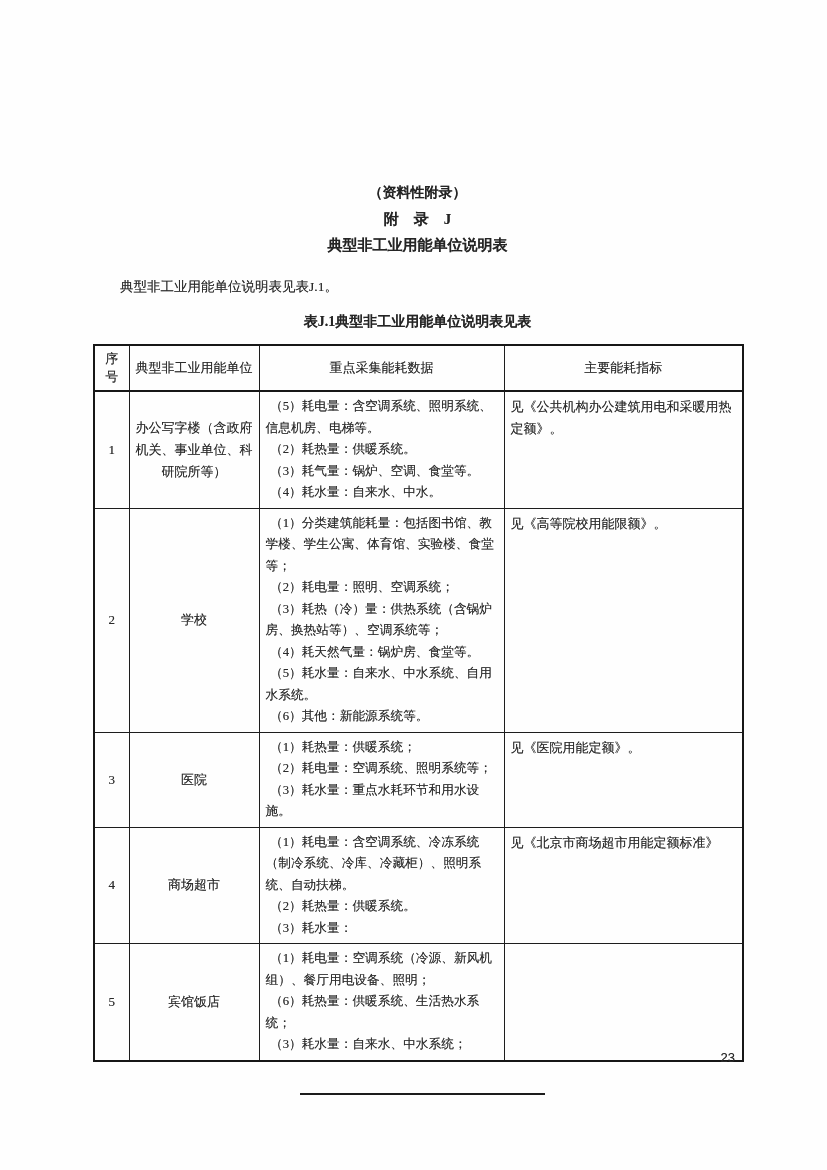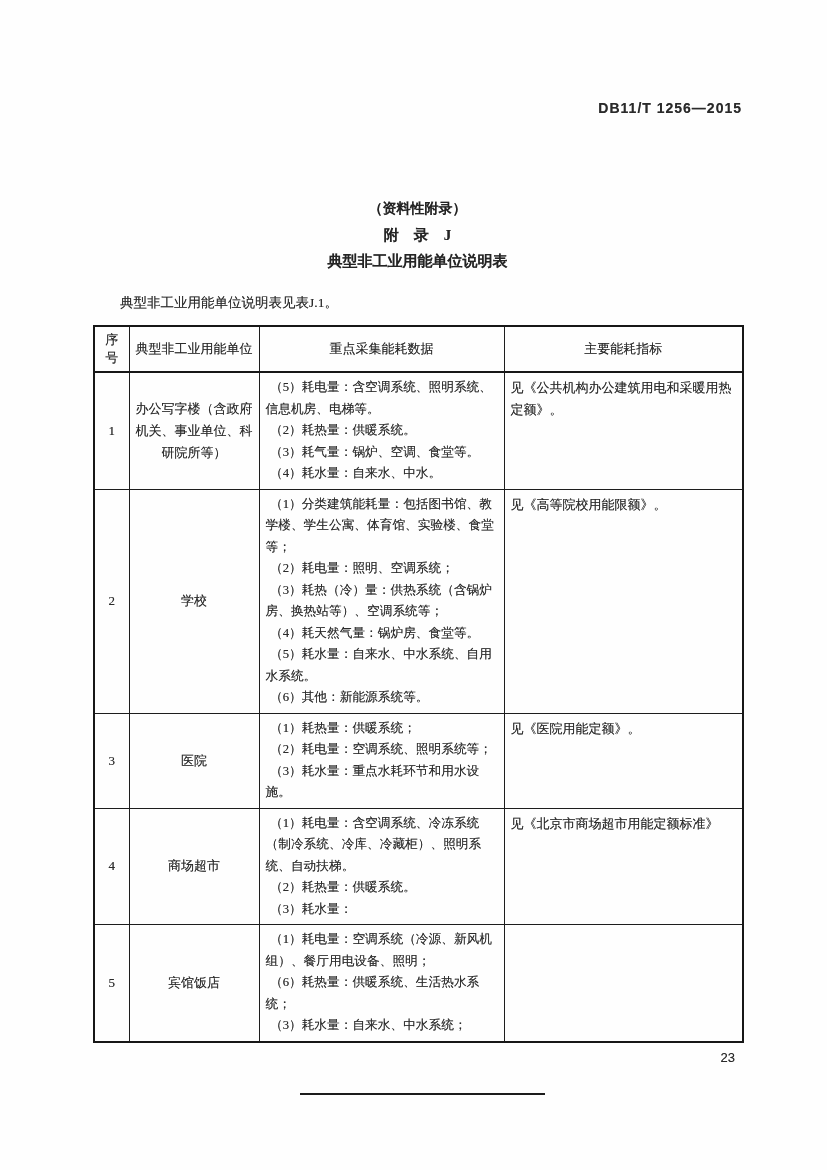--- a/index.html
+++ b/index.html
@@ -123,31 +123,31 @@
     font-family: "Liberation Sans", "DejaVu Sans", sans-serif;
     font-size: 13px;
     color: #2a2a2a;
   }
 </style>
 </head>
 <body>
 
 <div class="page">
 
-  <div class="doc-code">DB11/T 1256—2015</div>
 
   <div class="appendix">
     <div class="appendix-line sub">（资料性附录）</div>
     <div class="appendix-line">附　录　J</div>
     <div class="appendix-line">典型非工业用能单位说明表</div>
   </div>
 
 
   <p class="intro">典型非工业用能单位说明表见表J.1。</p>
 
+  <div class="table-caption">表J.1典型非工业用能单位说明表见表</div>
 
   <table class="main">
     <colgroup>
       <col style="width:35px">
         <col style="width:130px">
         <col style="width:245px">
         <col style="width:239px">
     </colgroup>
     <thead>
       <tr>

